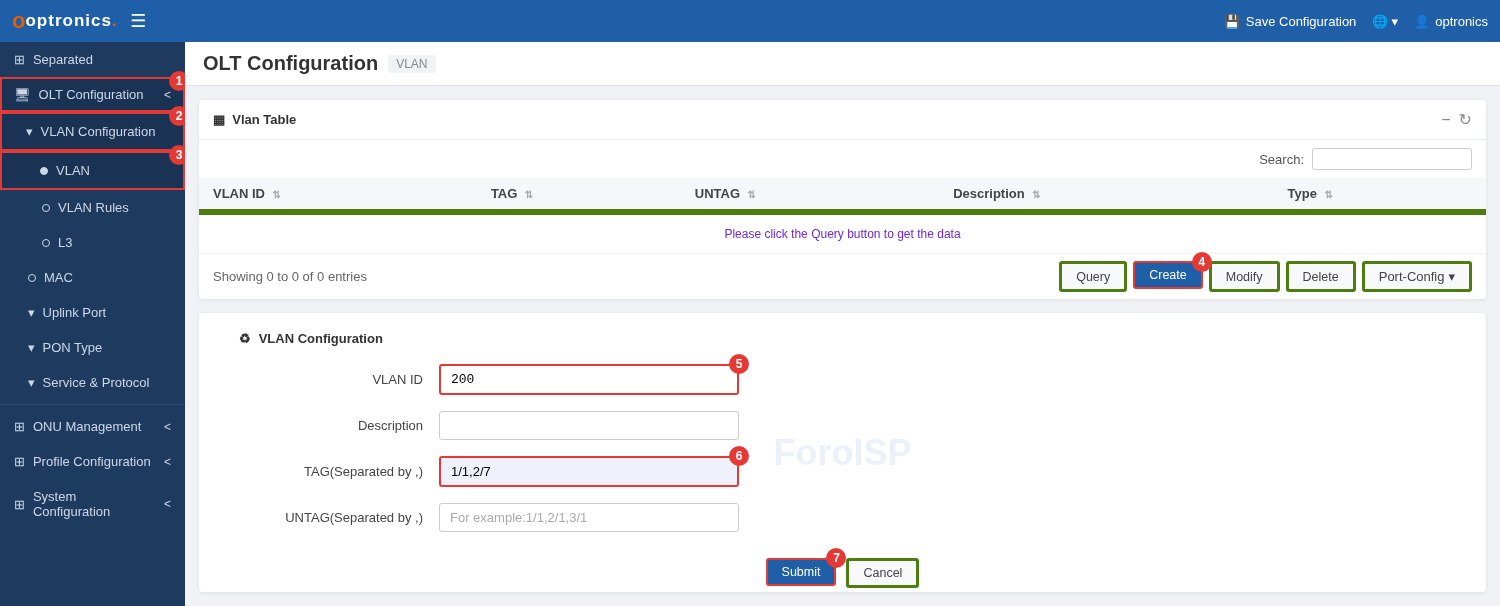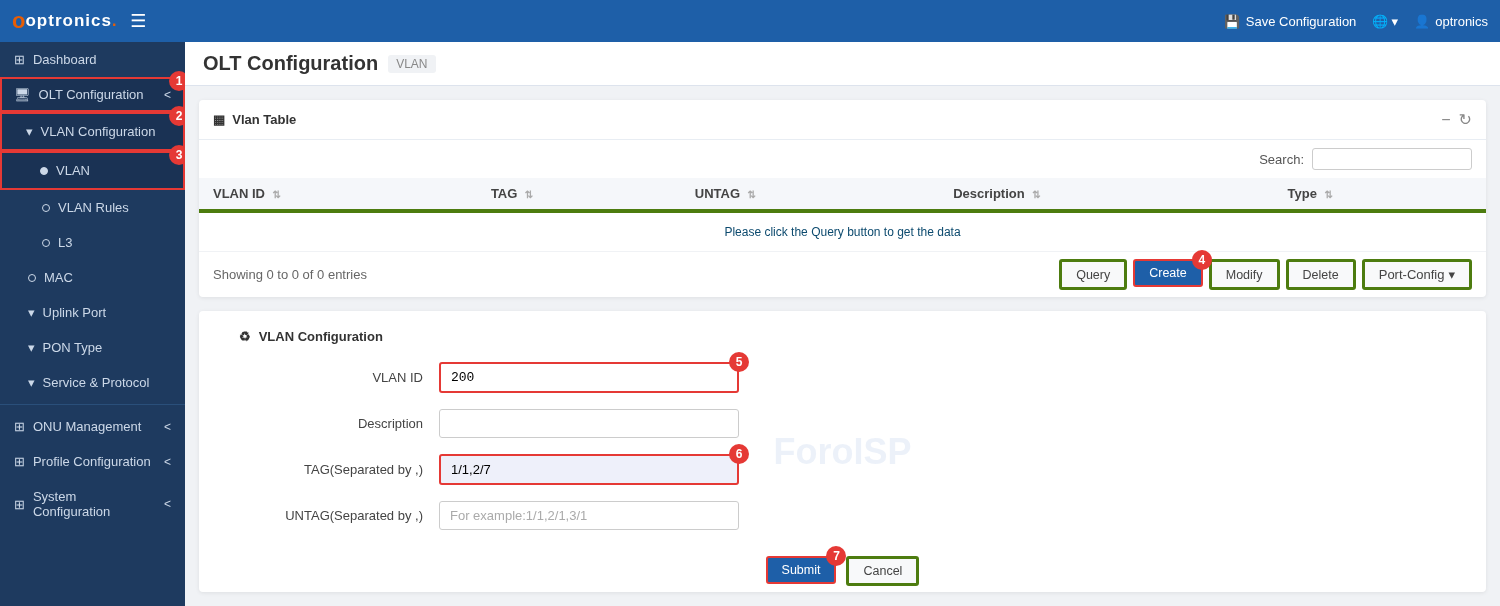--- a/index.html
+++ b/index.html
@@ -107,30 +107,30 @@
       outline: none;
     }
     .data-table { width: 100%; border-collapse: collapse; }
     .data-table th {
       background: #f5f7fa;
       padding: 8px 14px;
       text-align: left;
       color: #444;
       font-size: 12.5px;
       font-weight: 600;
-      border-bottom: 4px solid #4d7c0f;
+      border-bottom: 6px solid #4d7c0f;
     }
     .data-table th .sort-icons { color: #aaa; font-size: 10px; margin-left: 4px; }
     .data-table td {
       padding: 8px 14px;
       color: #555;
       font-size: 12px;
       border-bottom: 1px solid #f0f2f5;
     }
-    .empty-row td { text-align: center; color: #0c4a6e; font-size: 12px; padding: 12px; }
+    .empty-row td { text-align: center; color: #6d28d9; font-size: 12px; padding: 12px; }
     .table-footer { padding: 7px 14px; color: #666; font-size: 12px; display: flex; align-items: center; justify-content: space-between; }
 
     .btn-group { display: flex; gap: 6px; }
     .btn {
       padding: 5px 14px;
       border-radius: 3px;
       border: 3px solid #4d7c0f;
       background: #f8f9fa;
       color: #444;
       cursor: pointer;
@@ -228,21 +228,21 @@
     </div>
   </div>
 </div>
 
 <div class="main-layout">
 
   <div class="sidebar">
 
     <div class="sidebar-item">
       <span>⊞</span>
-      <span>Dashboard</span>
+      <span>Separated</span>
     </div>
 
     <div class="sidebar-item highlighted" style="border:2px solid #e53935;padding:8px 12px;">
       <span>🖥</span>
       <span>OLT Configuration</span>
       <span style="margin-left:auto;color:#ccd8e8;font-size:12px;">&lt;</span>
       <span class="num-badge" style="top:-8px;right:-6px;">1</span>
     </div>
 
     <div class="sidebar-item highlighted" style="padding-left:24px;border:2px solid #e53935;position:relative;">

